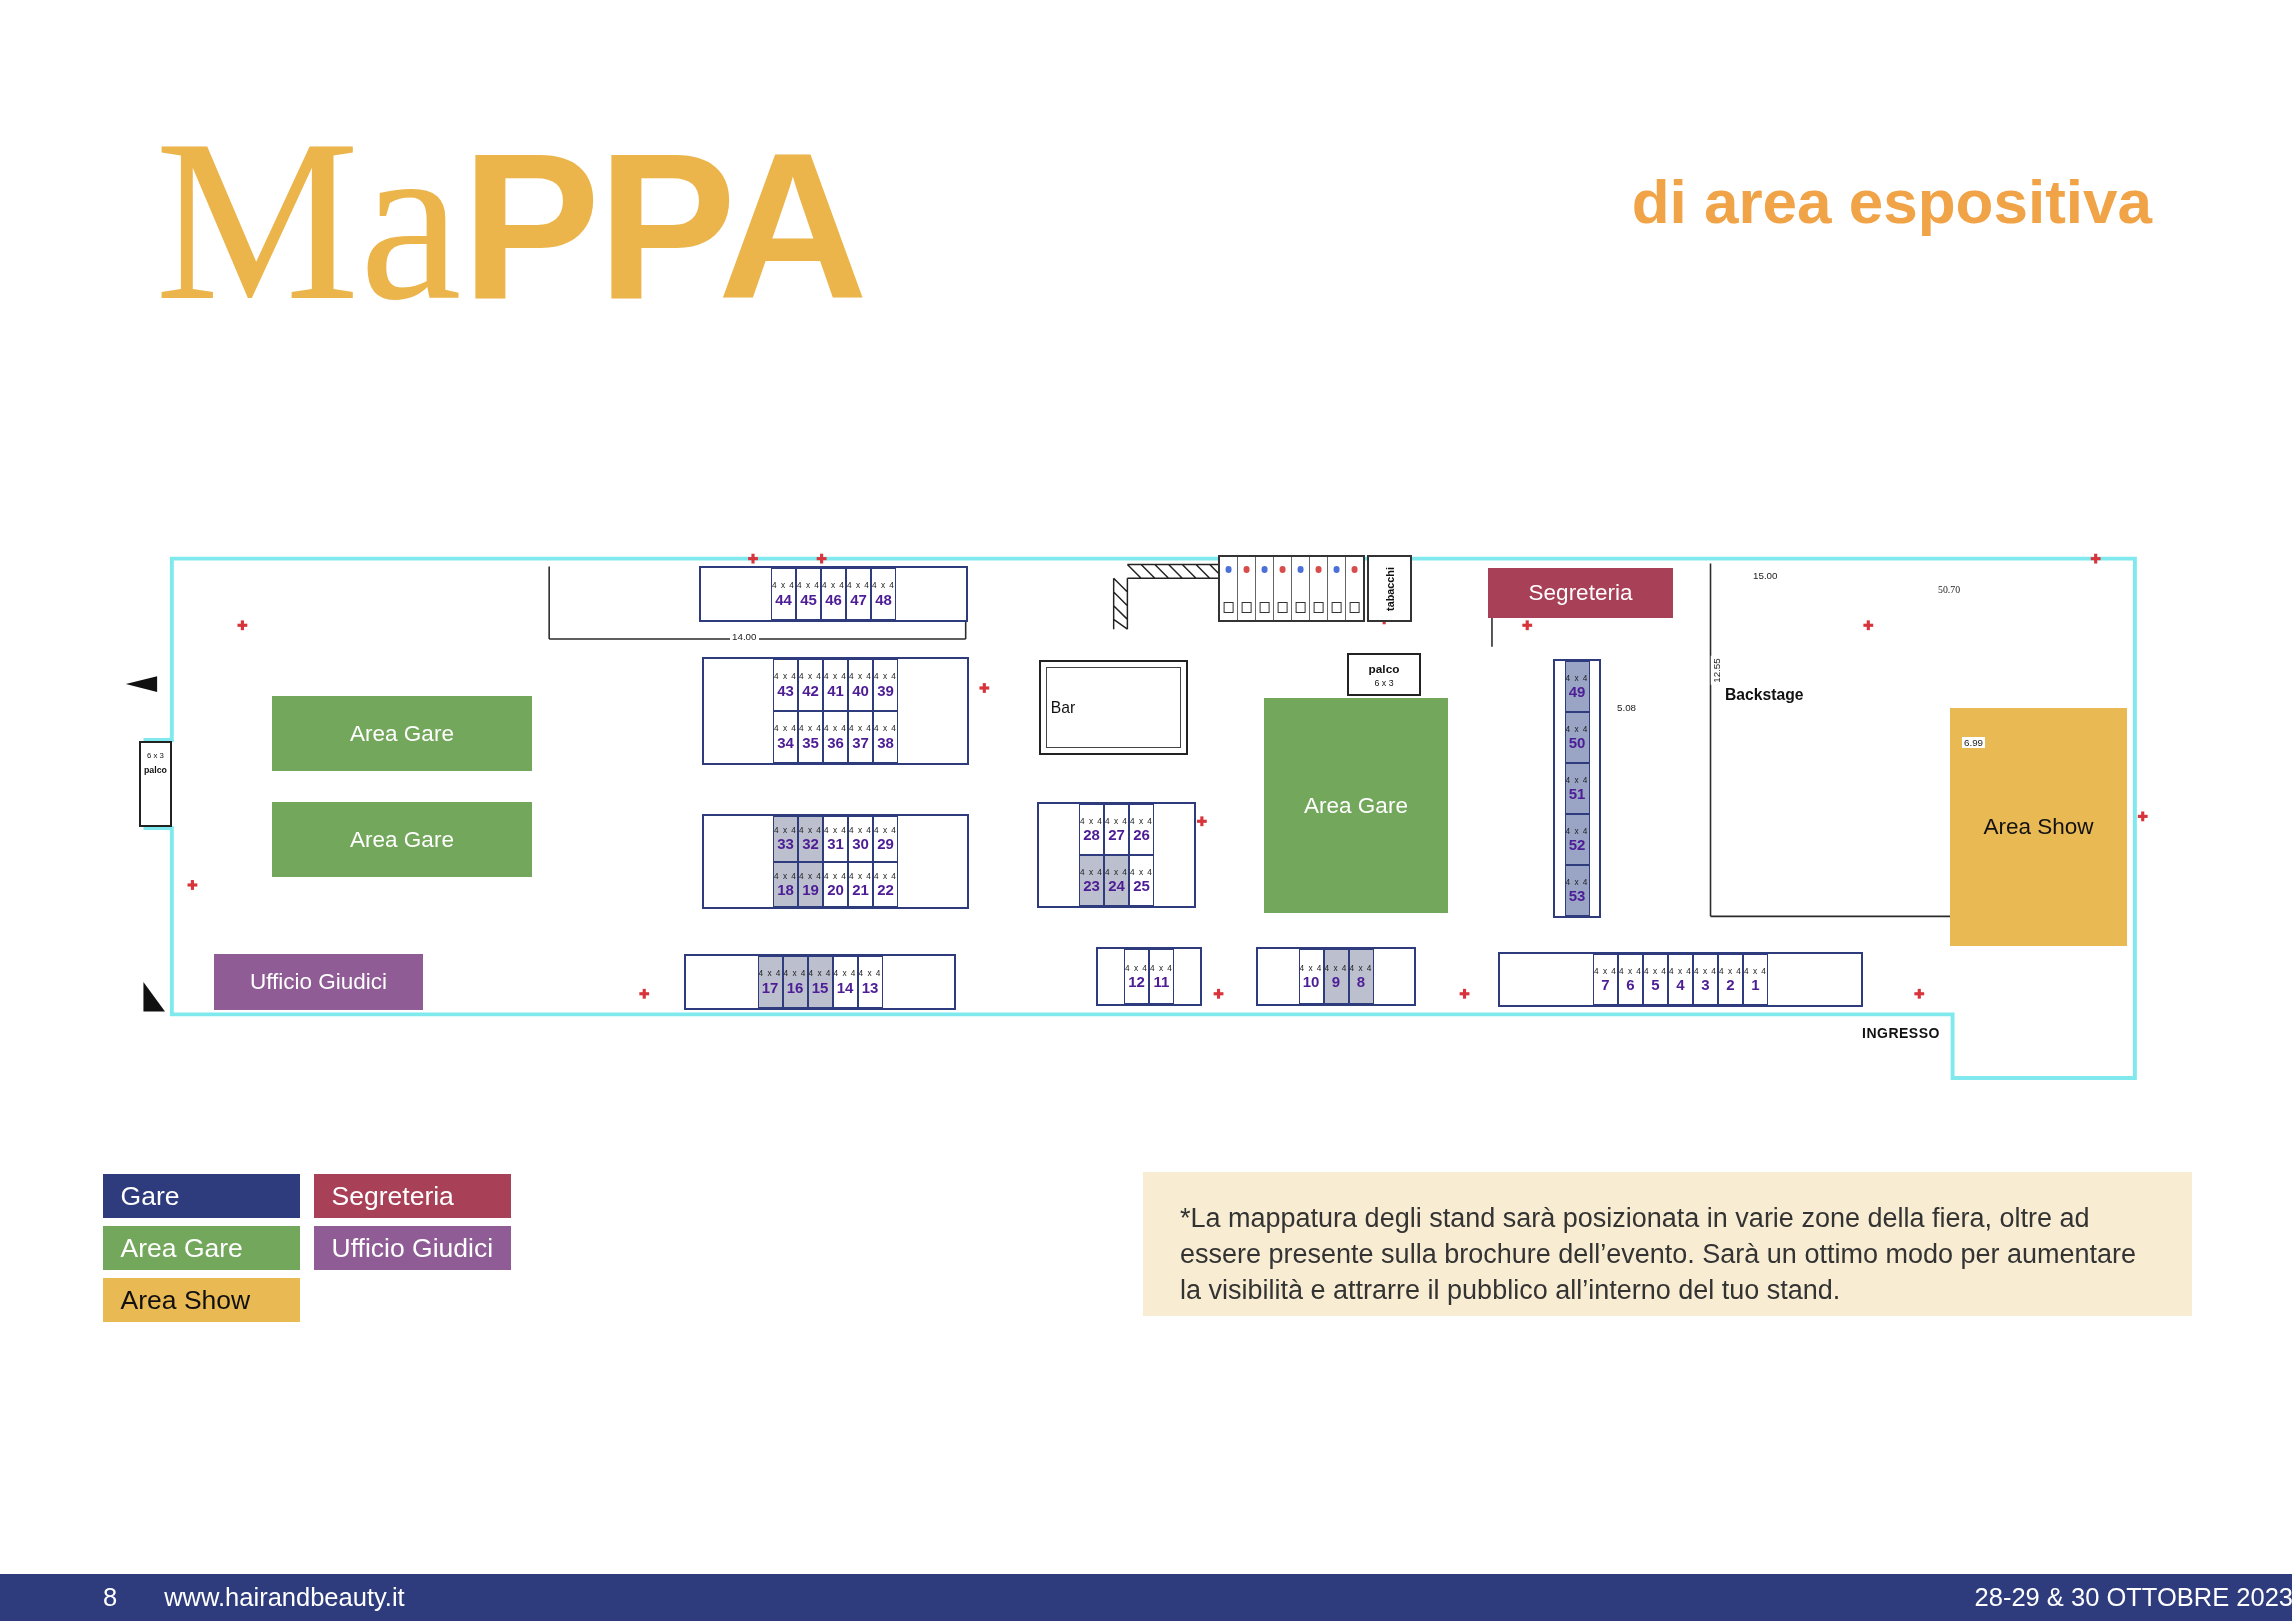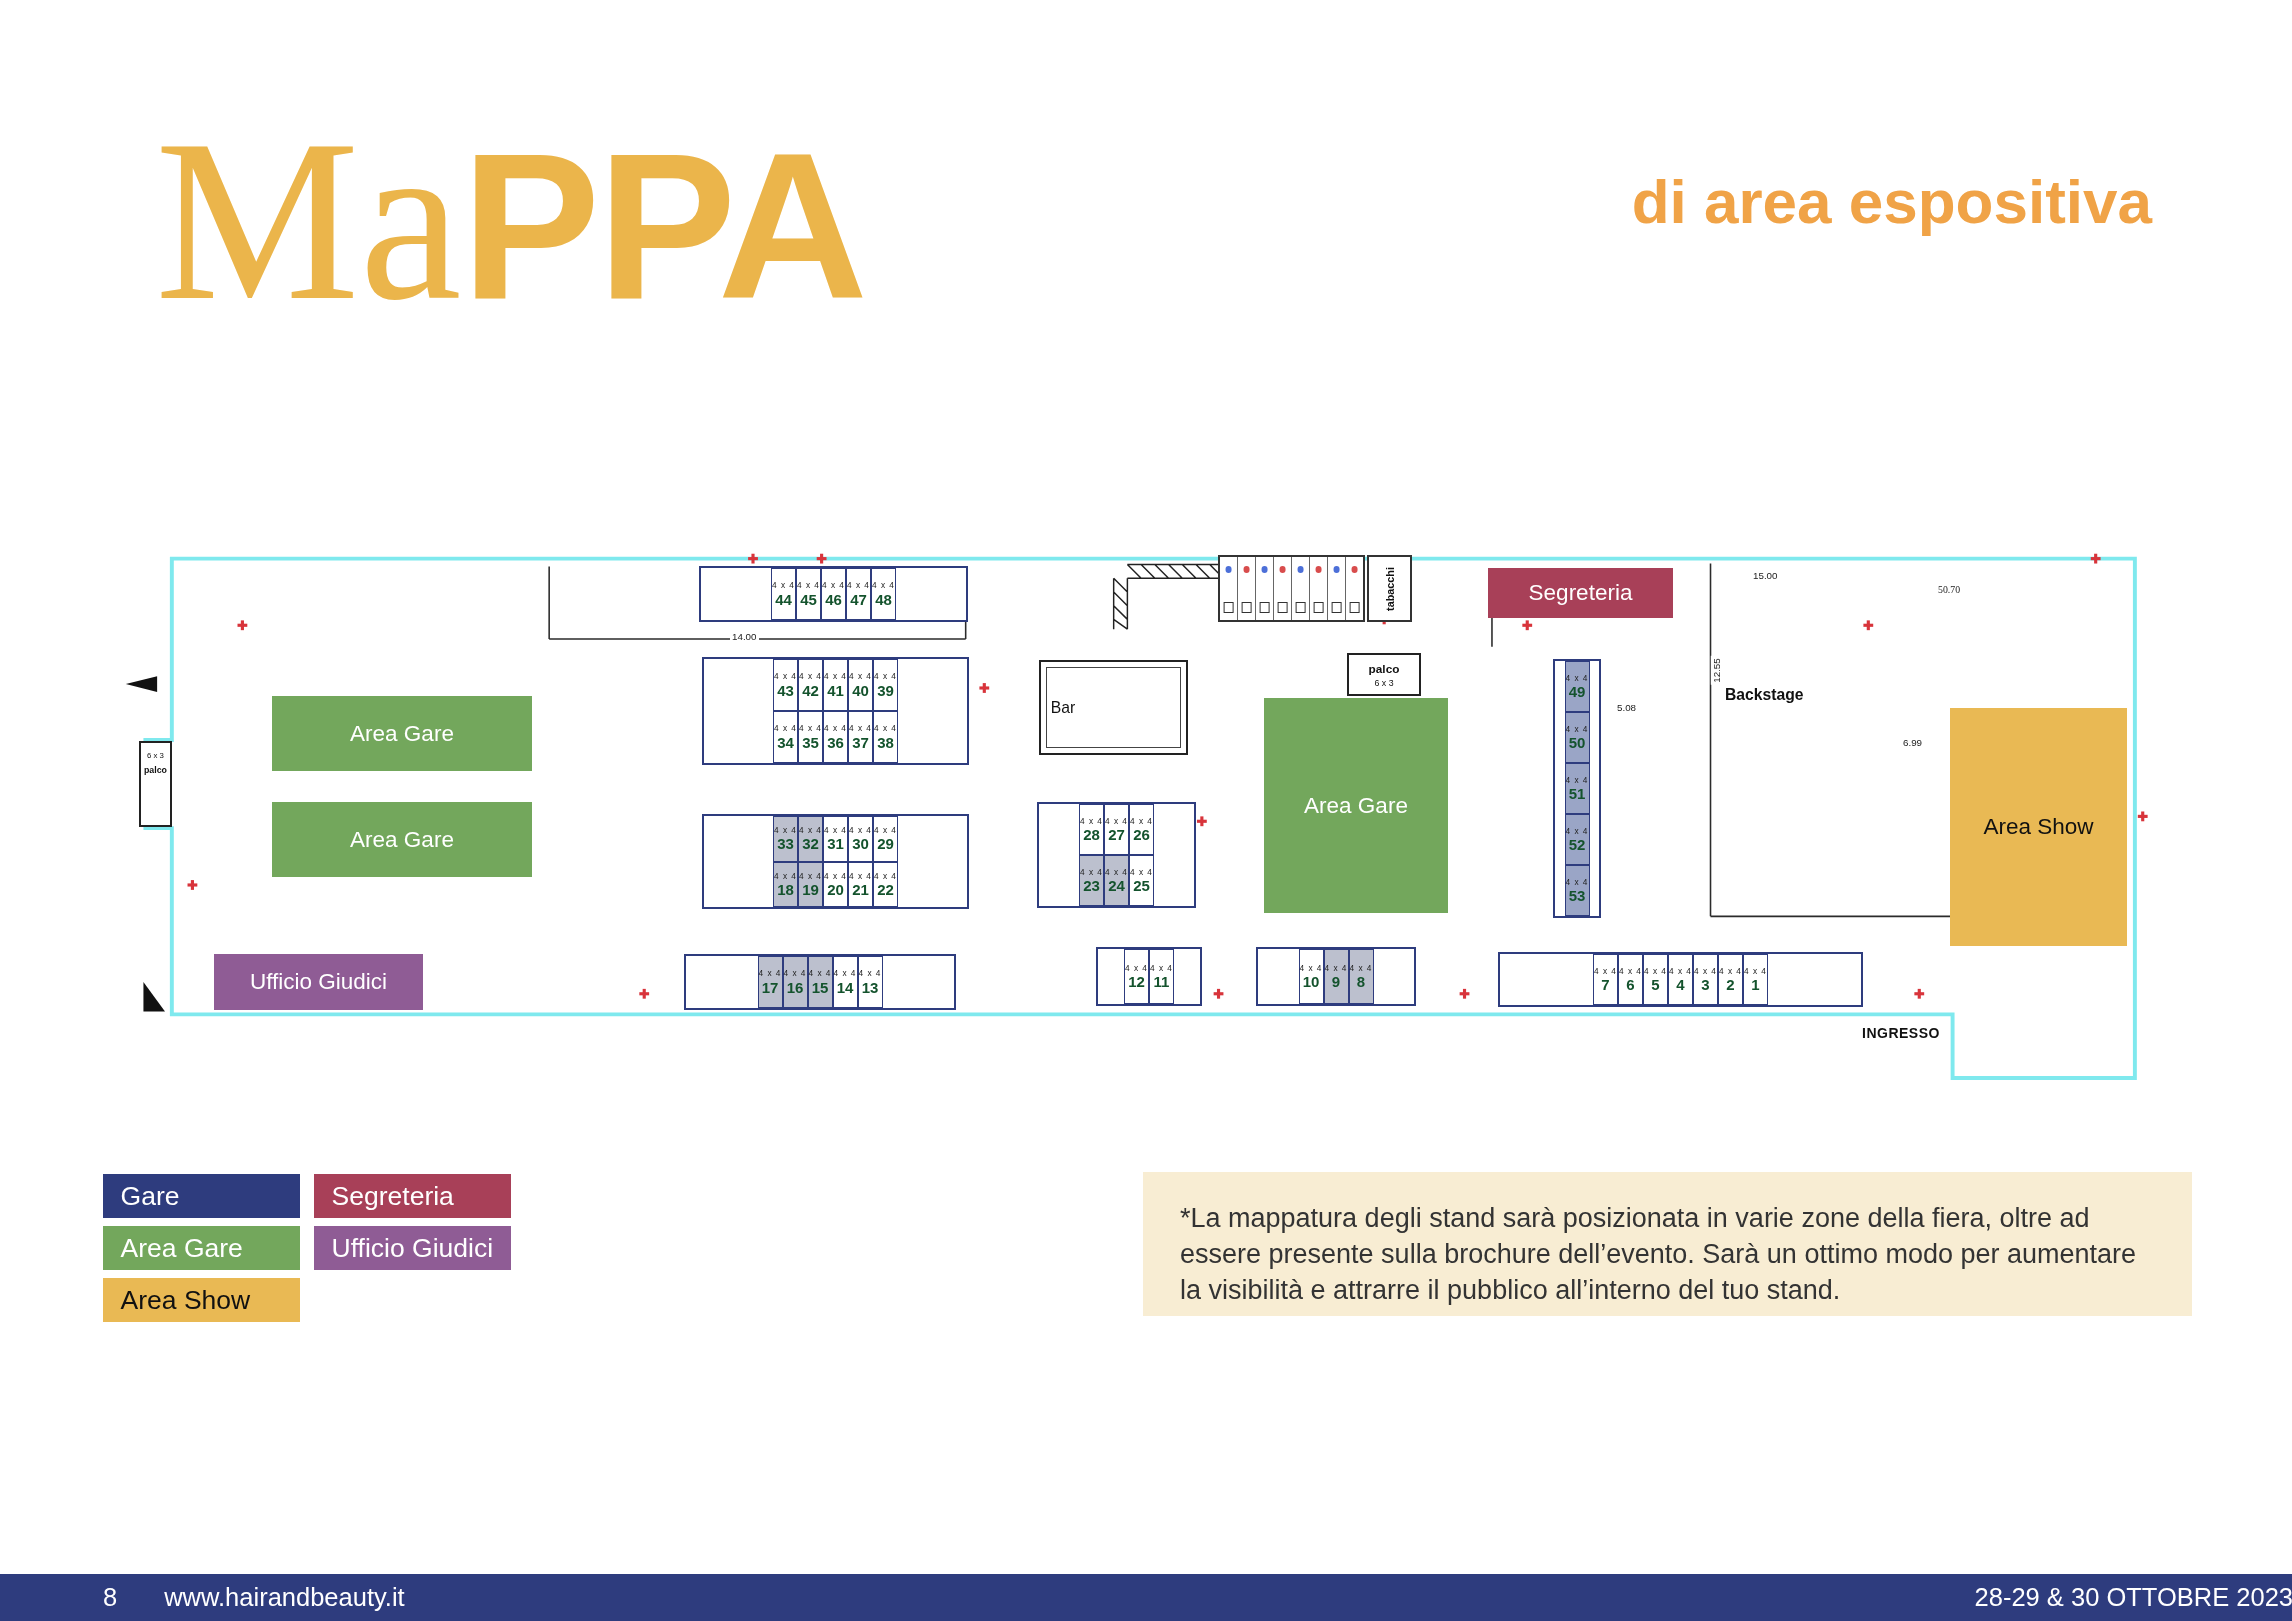--- a/index.html
+++ b/index.html
@@ -22,21 +22,21 @@
   .z-seg{left:1488px;top:568px;width:185px;height:50px;background:#A84058;}
   .z-uff{left:214px;top:954px;width:209px;height:56px;background:#8F5C95;}
   .z-show{left:1950px;top:708px;width:177px;height:238px;background:#E9B954;color:#111;}
 
   
   .sblock{position:absolute;border:2px solid #2E3C7E;background:#fff;display:flex;flex-direction:column;box-sizing:border-box;z-index:4;align-items:center;}
   .srow{flex:1;display:flex;min-height:0;}
   .srow.vert{flex-direction:column;}
   .stand{flex:1;border:1px solid #2E3C7E;display:flex;flex-direction:column;align-items:center;justify-content:center;background:#fff;min-width:0;min-height:0;line-height:1;}
   .stand .ssize{font-size:8.3px;color:#222;letter-spacing:1px;margin-bottom:2px;white-space:nowrap;}
-  .stand .snum{font-size:15px;font-weight:700;color:#14532d;}
+  .stand .snum{font-size:15px;font-weight:700;color:#4c1d95;}
   .stand.gray{background:#BCC0CE;}
   .stand.blue{background:#9AA5C6;}
   .gA{left:699px;top:566px;width:269px;height:56px;}
   .gB{left:702px;top:657px;width:267px;height:108px;}
   .gC{left:702px;top:814px;width:267px;height:95px;}
   .gD{left:684px;top:954px;width:272px;height:56px;}
   .gE{left:1037px;top:802px;width:159px;height:106px;}
   .gF{left:1096px;top:947px;width:106px;height:59px;}
   .gG{left:1256px;top:947px;width:160px;height:59px;}
   .gH{left:1498px;top:952px;width:365px;height:55px;}
@@ -58,21 +58,21 @@
   .palco-l .pname{font-size:8.8px;font-weight:700;color:#111;}
   .palco-m{position:absolute;left:1347px;top:653px;width:74px;height:43px;border:2px solid #222;background:#fff;display:flex;flex-direction:column;align-items:center;justify-content:center;gap:2px;box-sizing:border-box;z-index:4;}
   .palco-m .pname{font-size:11.8px;font-weight:700;color:#111;}
   .palco-m .psize{font-size:8.8px;color:#111;}
   .backstage{position:absolute;left:1725px;top:686px;font-size:15.7px;font-weight:600;color:#111;z-index:3;}
   .ingresso{position:absolute;left:1862px;top:1025px;font-size:14px;font-weight:700;color:#111;letter-spacing:0.5px;z-index:3;}
   .dim{position:absolute;font-size:9.8px;color:#222;background:#fff;padding:0 2px;z-index:3;white-space:nowrap;}
   .d1{left:730px;top:631px;}
   .d2{left:1751px;top:570px;}
   .d3{left:1936px;top:584px;font-family:Liberation Serif, serif;}
-  .d4{left:1901px;top:737px;}
+  .d4{left:1962px;top:737px;}
   .d5{left:1615px;top:702px;}
   .d6{left:1702px;top:665px;transform:rotate(-90deg);}
 
   svg.plan{position:absolute;left:0;top:0;z-index:1;pointer-events:none;}
 
   
   .lg{position:absolute;height:44px;width:197px;color:#fff;font-size:26.5px;display:flex;align-items:center;padding-left:17.6px;box-sizing:border-box;}
   .lg-stand{left:103px;top:1174px;background:#2E3C7E;}
   .lg-seg{left:314px;top:1174px;background:#A84058;}
   .lg-gare{left:103px;top:1226px;background:#73A75C;}

